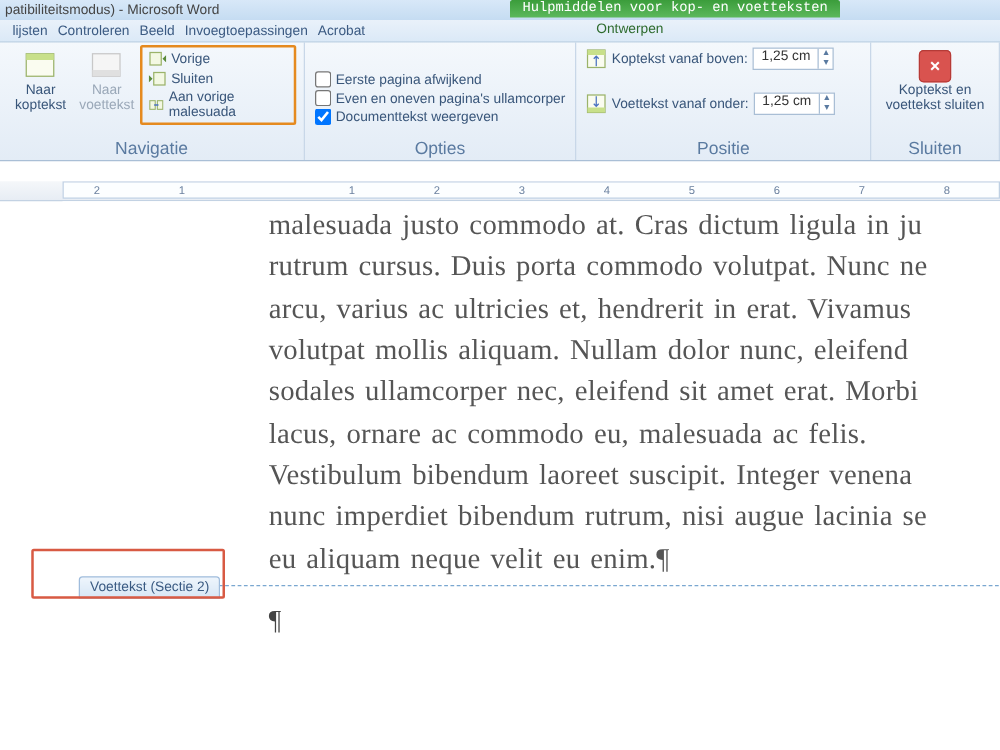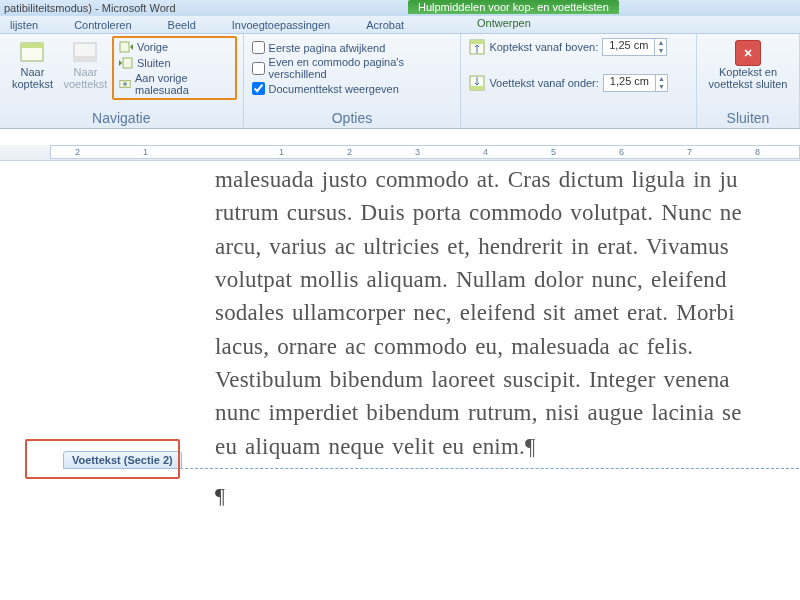--- a/index.html
+++ b/index.html
@@ -30,27 +30,28 @@
     display: flex;
     flex-direction: column;
   }
   .context-tab-title {
     background: linear-gradient(to bottom, #3b9d3b, #5cb85c);
     color: #fff;
     font-size: 11px;
     padding: 1px 10px;
     border-radius: 2px 2px 0 0;
     white-space: nowrap;
+    font-family: Liberation Mono, monospace;
   }
   .tabs {
     height: 18px;
     background: linear-gradient(to bottom, #e9f1fa, #dbe9f7);
     display: flex;
     align-items: flex-end;
-    gap: 28px;
+    gap: 0;
     padding: 0 6px;
     font-size: 11px;
     color: #3b5a82;
     border-bottom: 1px solid #b7cde2;
     position: relative;
   }
   .tab { padding: 1px 4px 2px; cursor: pointer; }
   .context-tab {
     position: absolute;
     left: 469px;
@@ -271,28 +272,28 @@
               <path d="M5 7 H9" stroke="#4a72c0" stroke-width="1.5"></path>
             </svg>
           <span>Aan vorige malesuada</span>
         </div>
       </div>
     </div>
     <div class="group-label">Navigatie</div>
   </div>
 
   <div class="group options-group" style="width:220px">
-    <div class="vlist" style="padding-top:4px;">
+    <div class="vlist" style="padding-top:4px;margin-top:16px;">
       <label class="row">
         <input type="checkbox" style="">
         <span>Eerste pagina afwijkend</span>
       </label>
       <label class="row">
         <input type="checkbox" style="">
-        <span>Even en commodo pagina's verschillend</span>
+        <span>Even en oneven pagina's ullamcorper</span>
       </label>
       <label class="row">
         <input type="checkbox" checked="" style="">
         <span>Documenttekst weergeven</span>
       </label>
     </div>
     <div class="group-label">Opties</div>
   </div>
 
   <div class="group pos-group" style="width:238px">
@@ -321,20 +322,21 @@
         <span>Voettekst vanaf onder:</span>
         <div class="spinbox">
           <span class="val">1,25 cm</span>
           <div class="arrows">
               <span>▲</span>
               <span>▼</span>
             </div>
         </div>
       </div>
     </div>
+    <div class="group-label">Positie</div>
   </div>
 
   <div class="group" style="flex:1">
     <div class="big-btn" style="width:90px;margin:0 auto;">
       <div class="close-btn-icon">✕</div>
       <div class="lbl" style="white-space:pre-line">Koptekst en
 voettekst sluiten</div>
     </div>
     <div class="group-label">Sluiten</div>
   </div>
@@ -361,21 +363,21 @@
 arcu, varius ac ultricies et, hendrerit in erat. Vivamus 
 volutpat mollis aliquam. Nullam dolor nunc, eleifend 
 sodales ullamcorper nec, eleifend sit amet erat. Morbi
 lacus, ornare ac commodo eu, malesuada ac felis. 
 Vestibulum bibendum laoreet suscipit. Integer venena
 nunc imperdiet bibendum rutrum, nisi augue lacinia se
 eu aliquam neque velit eu enim.¶</div>
 
     <div class="footer-sep" style="top:307px;"></div>
 
-    <div class="footer-tab" style="left:13px; top:290px;font-weight:bold;">
+    <div class="footer-tab" style="left:13px; top:300px;">
       <span>Voettekst (Sectie 2)</span>
     </div>
 
     <div class="red-box" style="left:-25px; top:278px; width:155px; height:40px;"></div>
 
     <div class="cursor-mark" style="left:165px; top:322px;">¶</div>
   </div>
 </div>
 
 </body></html>

